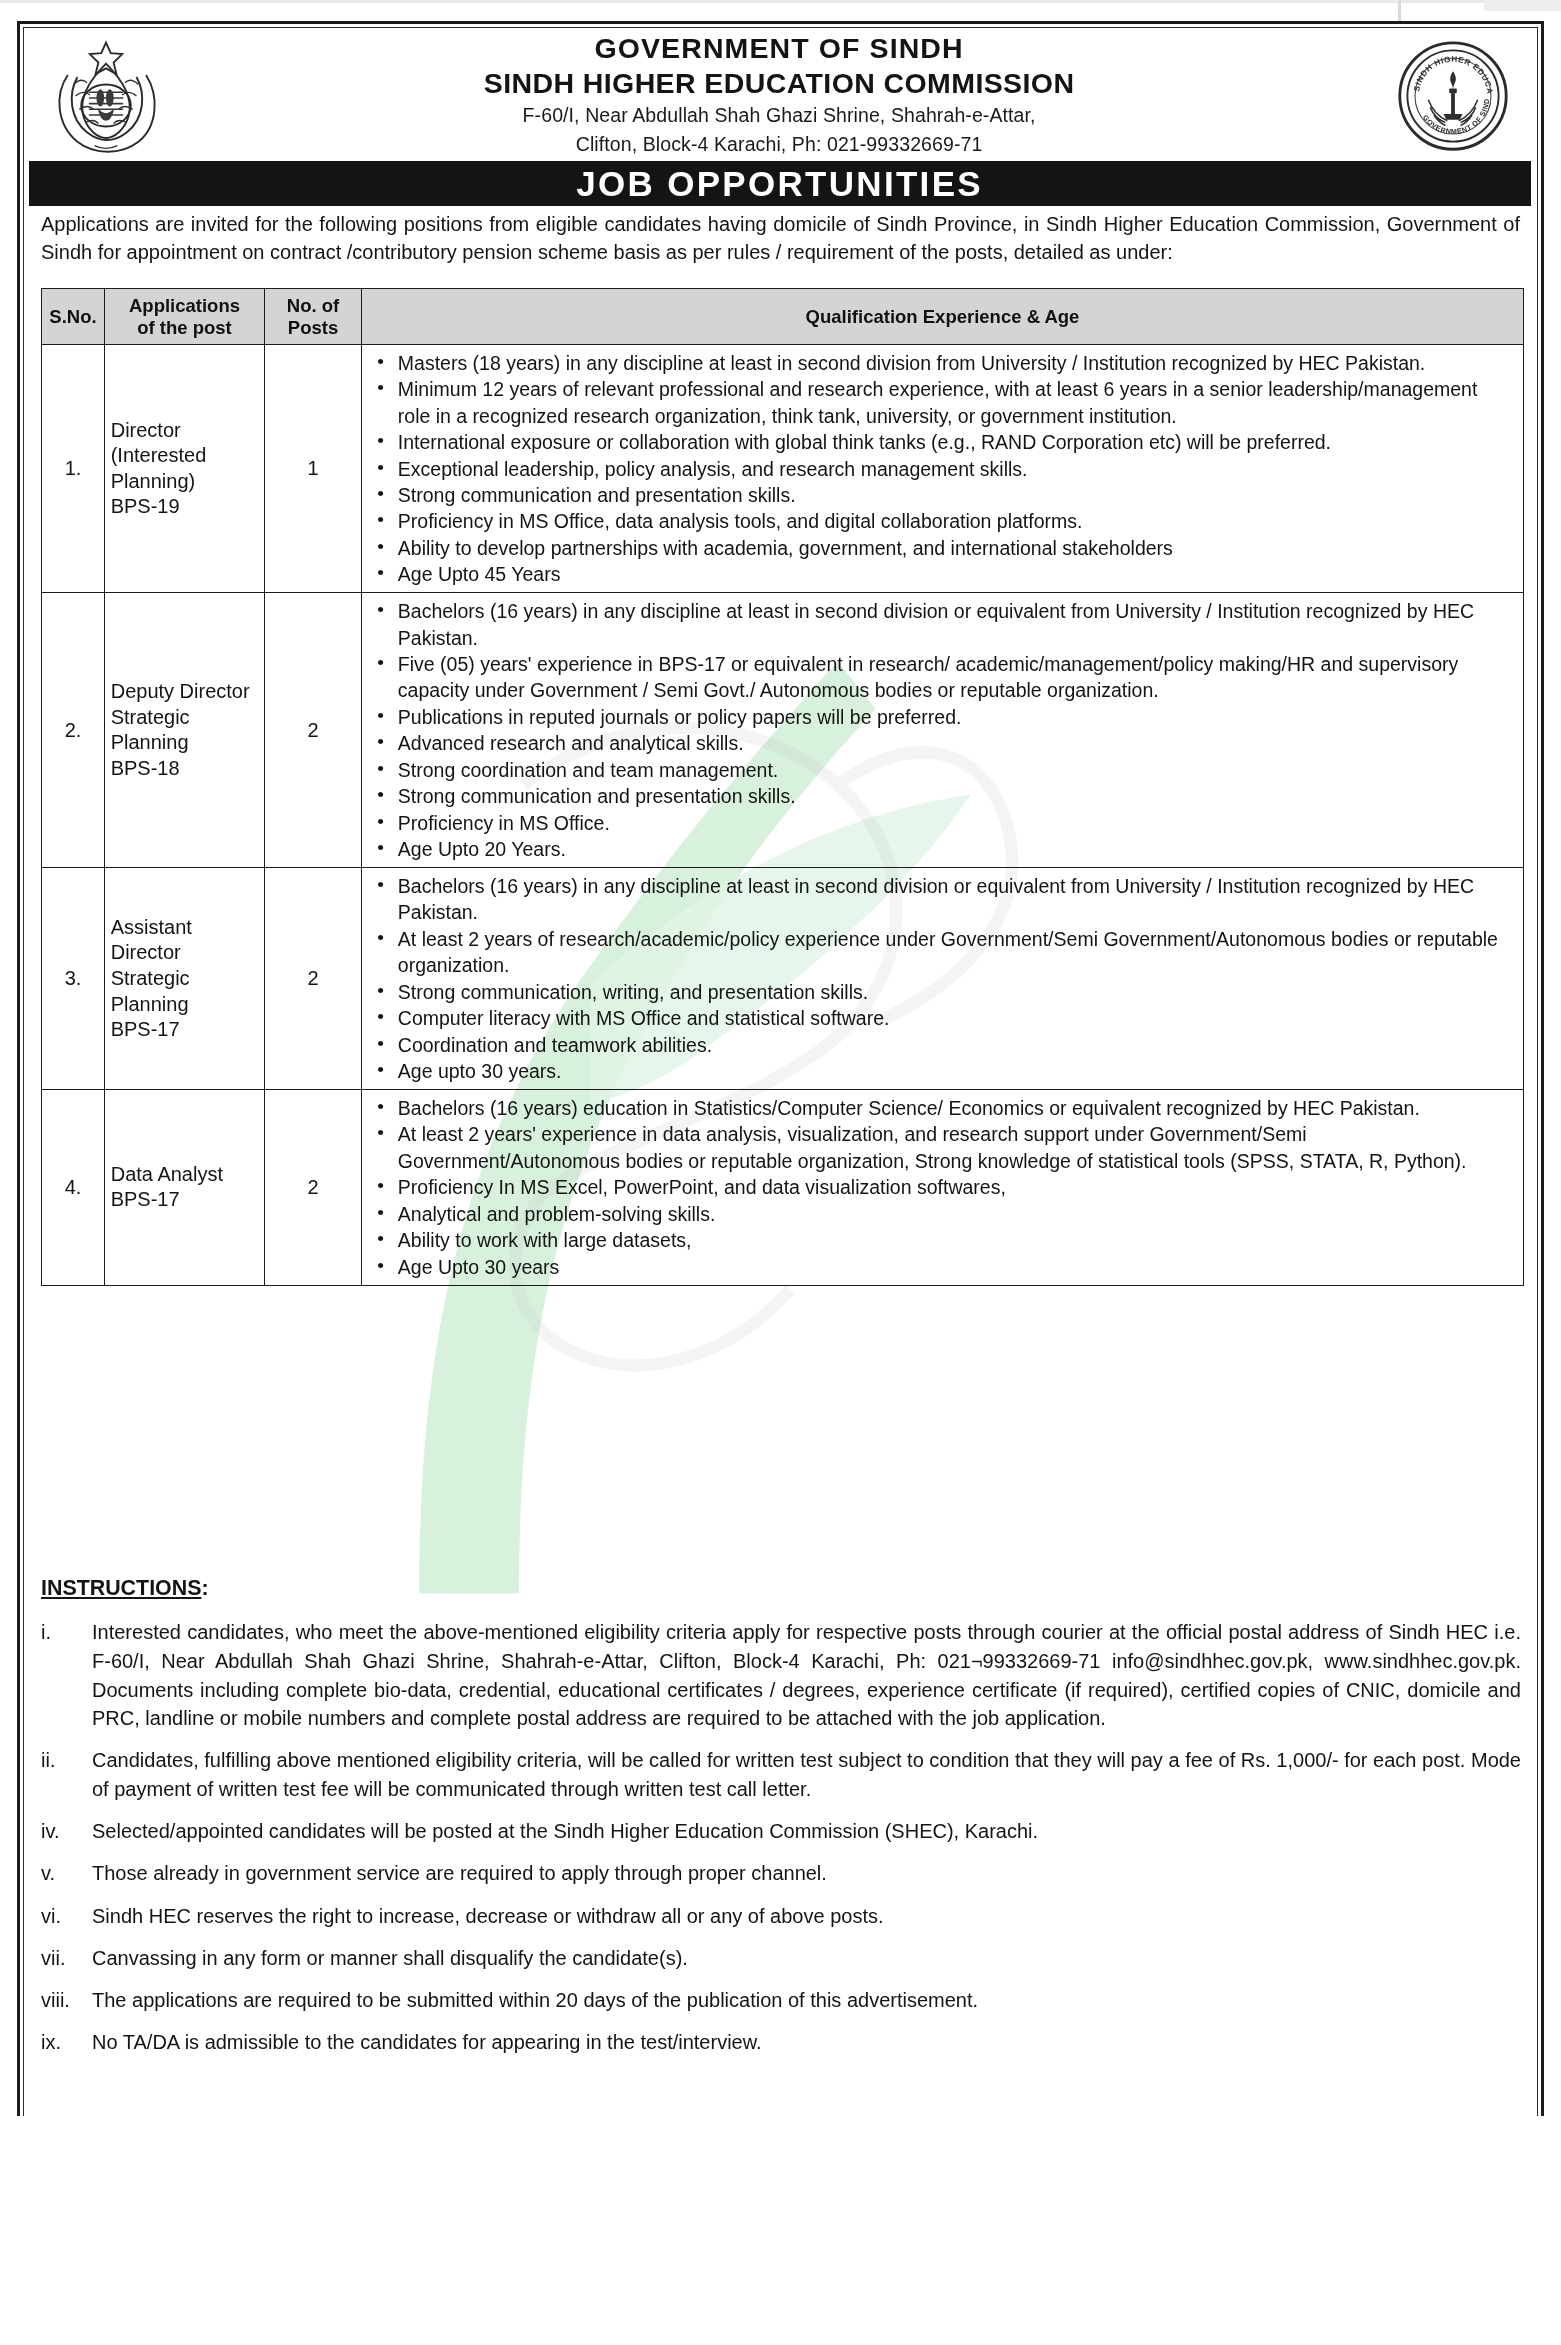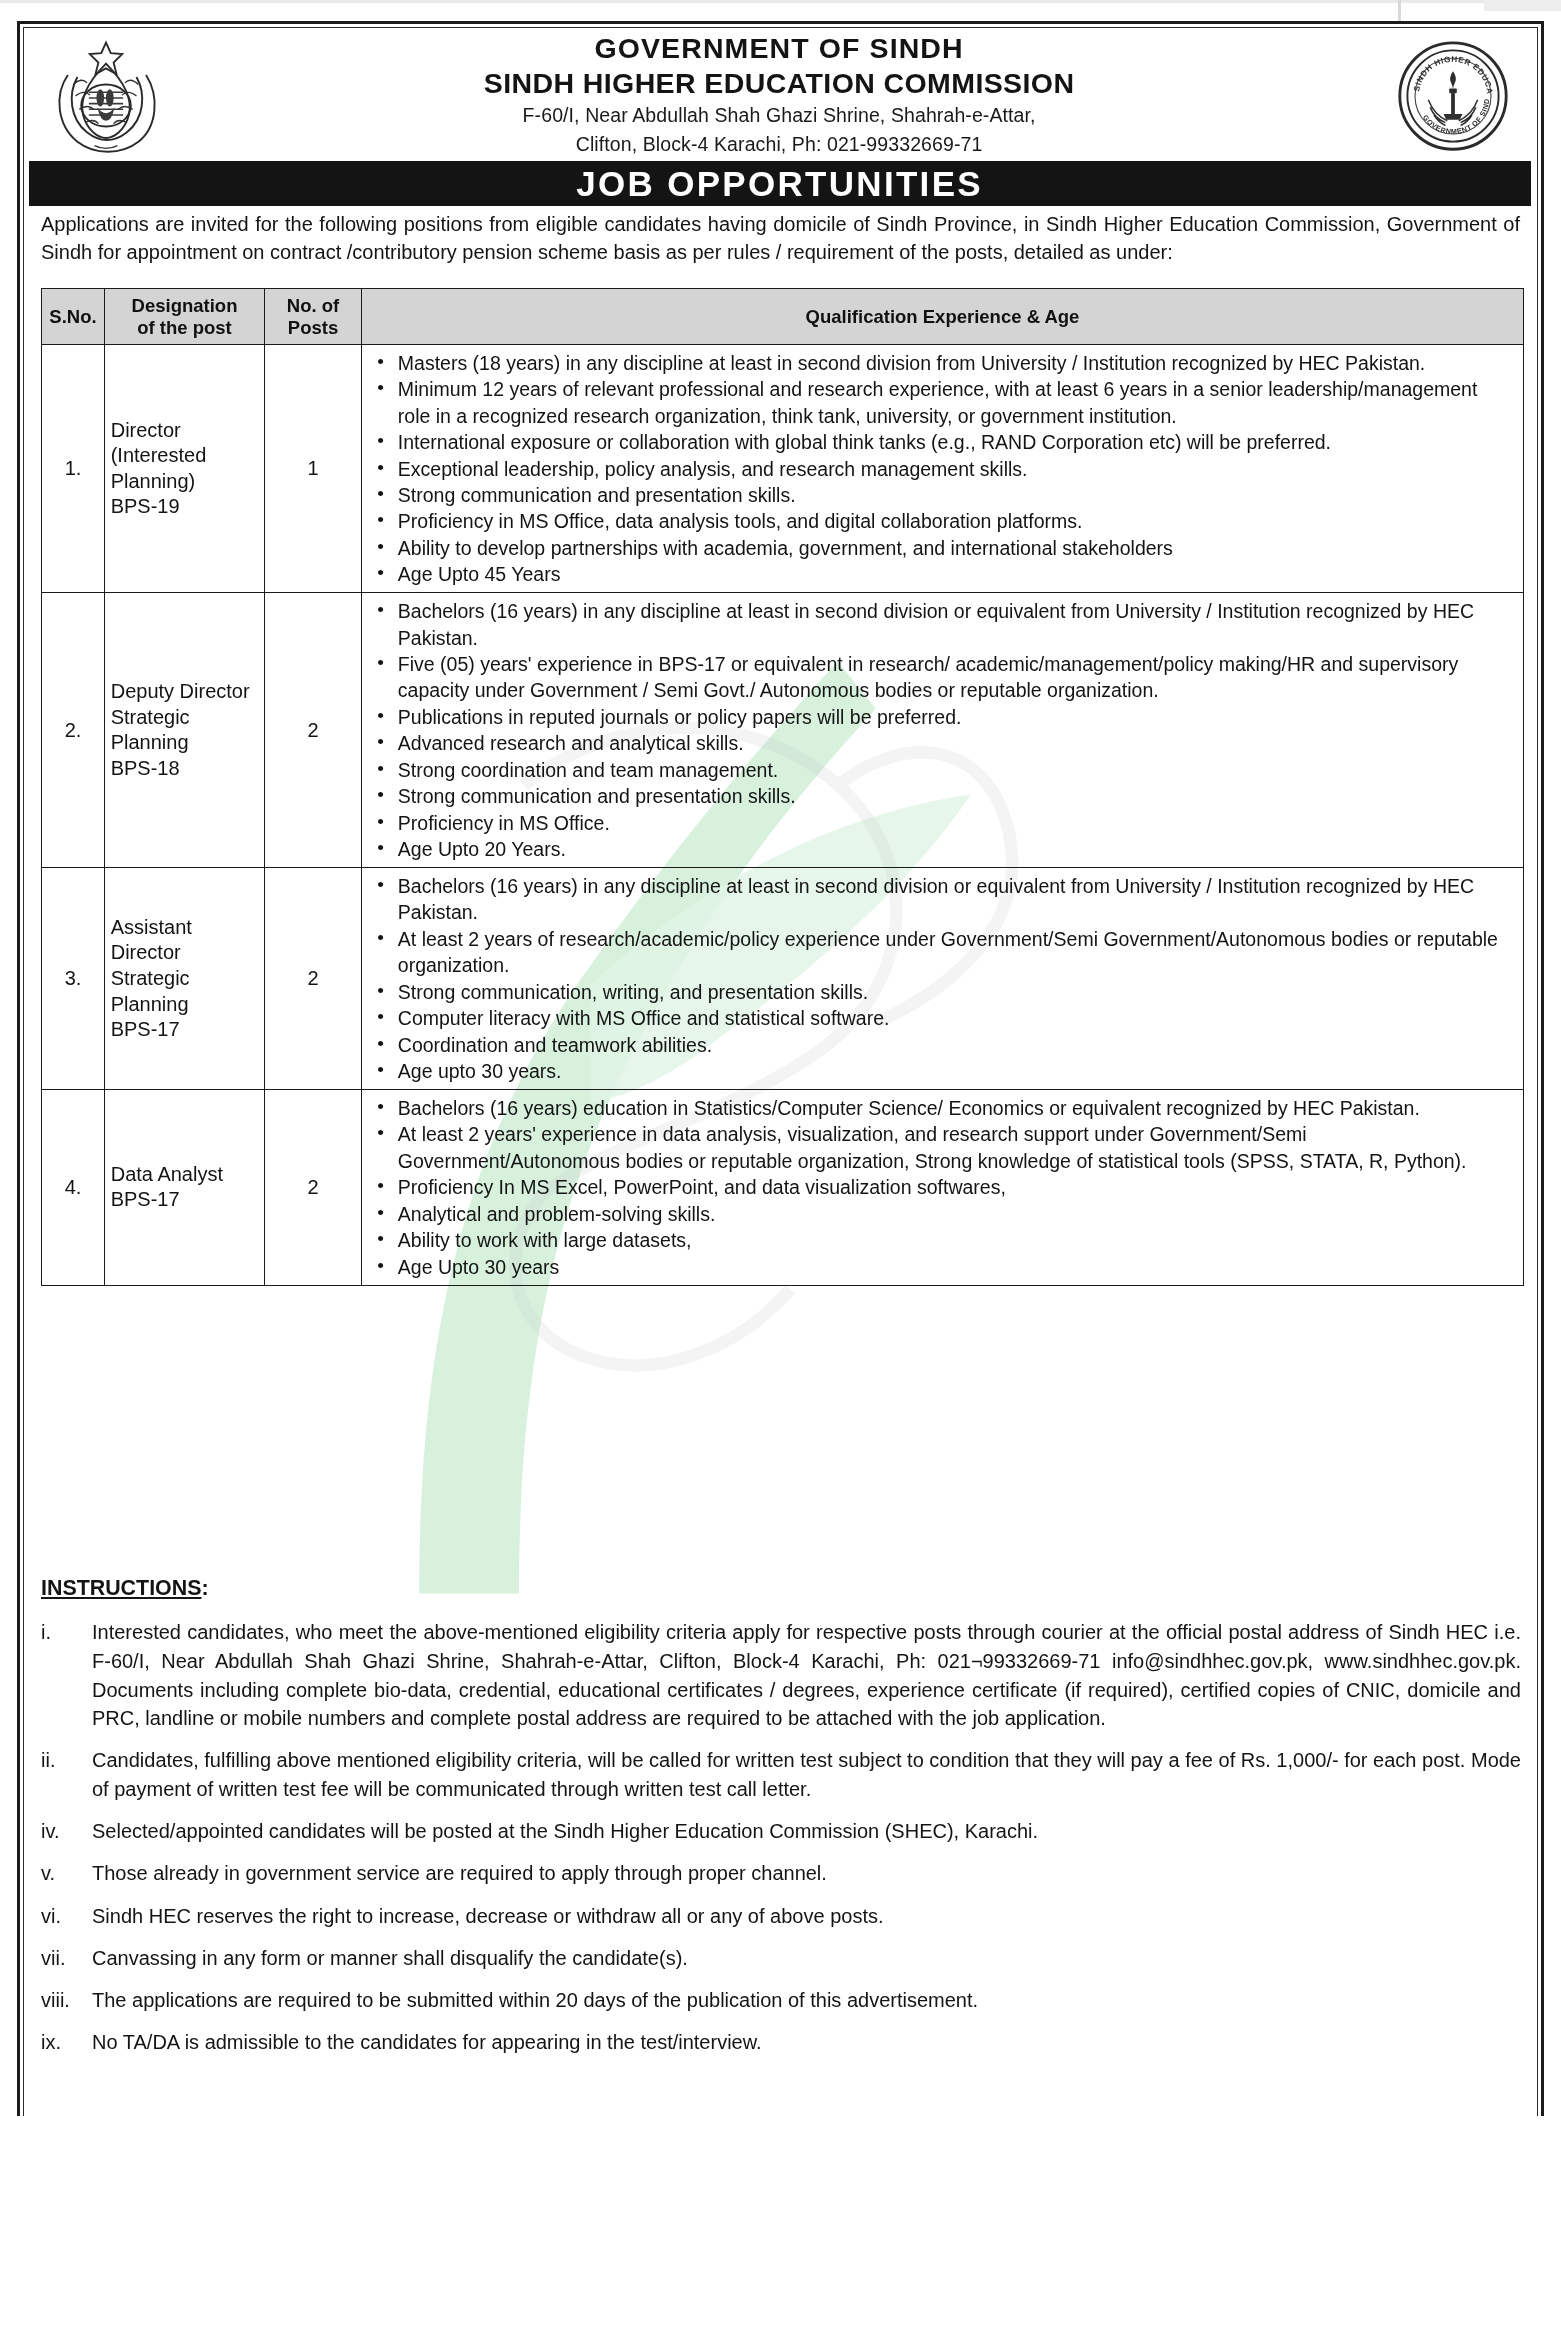--- a/index.html
+++ b/index.html
@@ -471,21 +471,21 @@
       <colgroup>
         <col class="col-sno">
           <col class="col-desig">
           <col class="col-posts">
           <col class="col-qual">
       </colgroup>
       <thead>
         <tr>
           <th>S.No.</th>
           <th>
-            <span>Designation</span><br>
+            <span>Applications</span><br>
             <span>of the post</span>
           </th>
           <th>
             <span>No. of</span><br>
             <span>Posts</span>
           </th>
           <th>Qualification Experience &amp; Age</th>
         </tr>
       </thead>
       <tbody>

